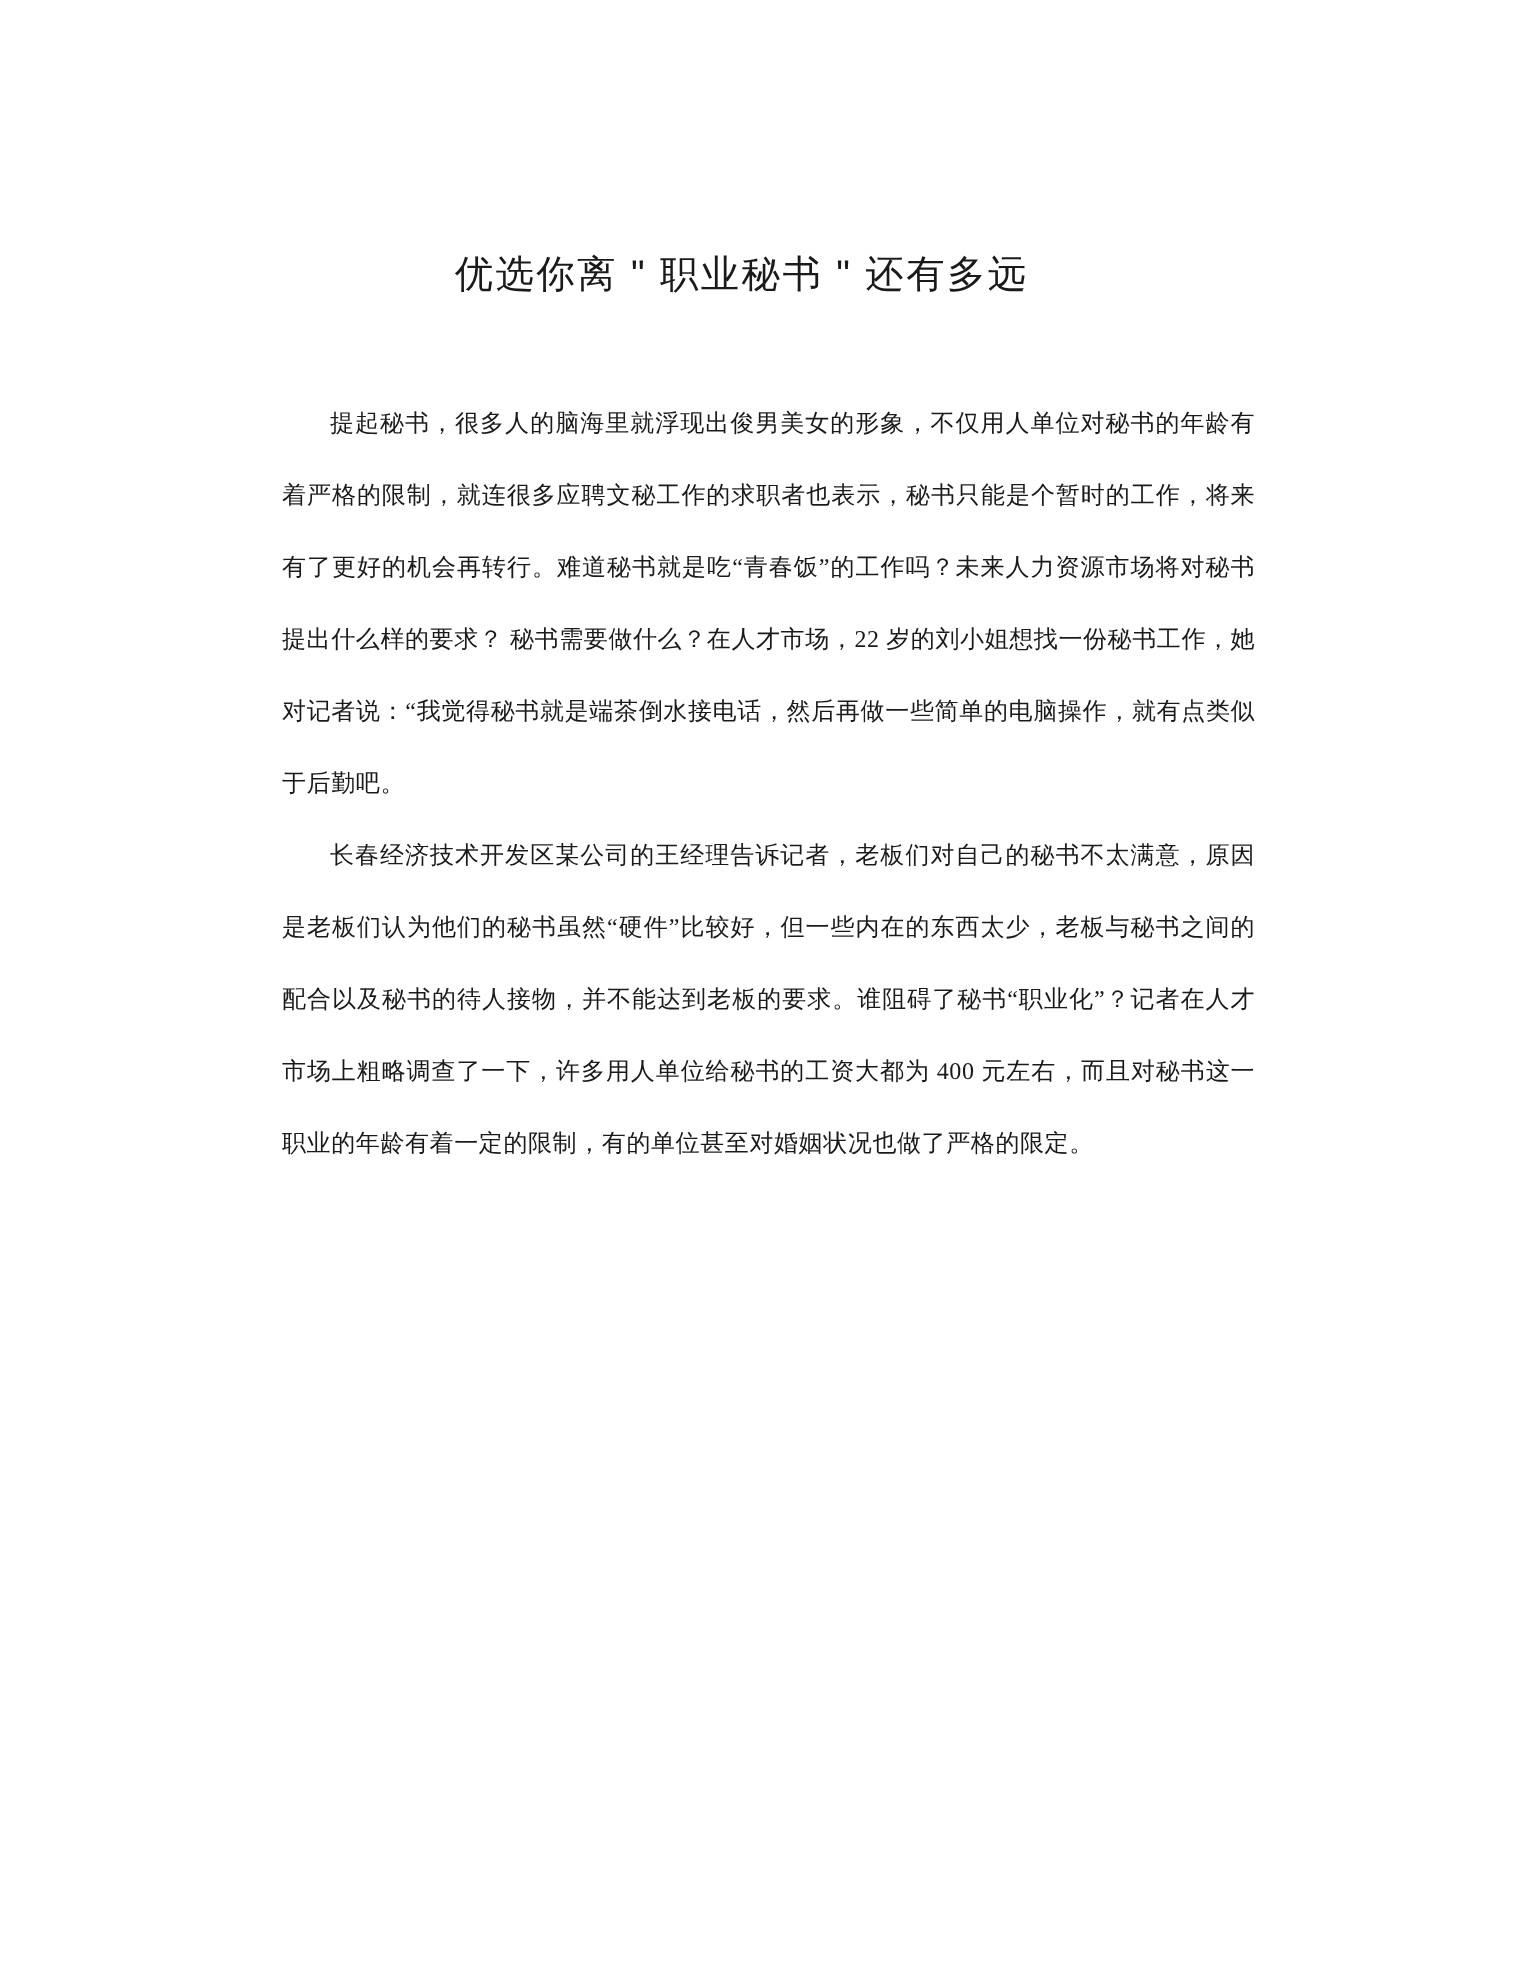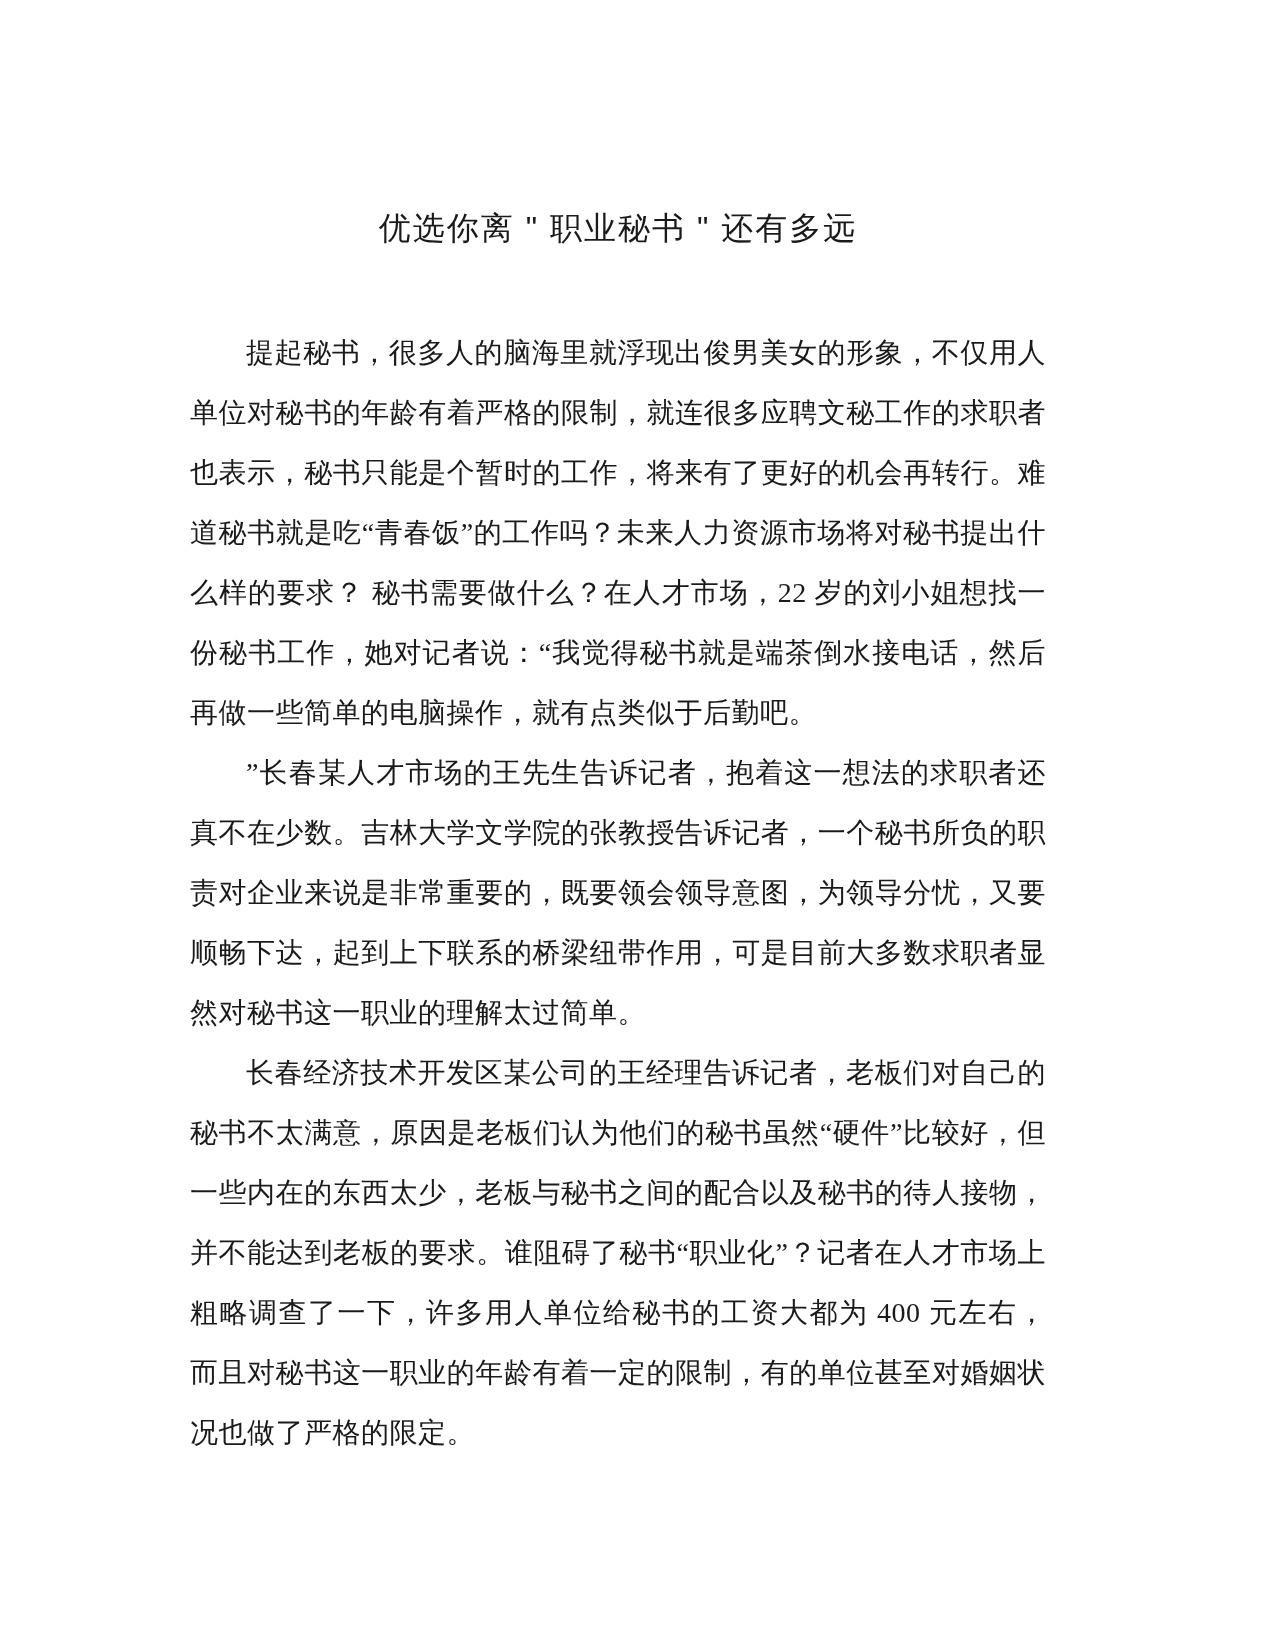--- a/index.html
+++ b/index.html
@@ -24,36 +24,36 @@
     font-weight: 400;
     color: #1a1a1a;
     text-align: center;
     line-height: 46px;
     margin: 0 0 72px 0;
     letter-spacing: 2px;
     white-space: nowrap;
   }
   .doc-body {
     font-family: "Liberation Serif", serif;
-    font-size: 28px;
+    font-size: 20px;
     color: #1a1a1a;
+    margin-left: 45px;
   }
   .doc-body p {
     margin: 0;
     line-height: 60px;
     text-align: justify;
     text-justify: inter-character;
     text-indent: 2em;
     letter-spacing: 0.5px;
     word-break: break-all;
   }
 </style>
 </head>
 <body>
 
 <div class="page">
   <h1 class="doc-title">优选你离 " 职业秘书 " 还有多远</h1>
   <div class="doc-body">
     <p>提起秘书，很多人的脑海里就浮现出俊男美女的形象，不仅用人单位对秘书的年龄有着严格的限制，就连很多应聘文秘工作的求职者也表示，秘书只能是个暂时的工作，将来有了更好的机会再转行。难道秘书就是吃“青春饭”的工作吗？未来人力资源市场将对秘书提出什么样的要求？ 秘书需要做什么？在人才市场，22 岁的刘小姐想找一份秘书工作，她对记者说：“我觉得秘书就是端茶倒水接电话，然后再做一些简单的电脑操作，就有点类似于后勤吧。</p>
-    <p>”长春某人才市场的王先生告诉记者，抱着这一想法的求职者还真不在少数。吉林大学文学院的张教授告诉记者，一个秘书所负的职责对企业来说是非常重要的，既要领会领导意图，为领导分忧，又要顺畅下达，起到上下联系的桥梁纽带作用，可是目前大多数求职者显然对秘书这一职业的理解太过简单。</p>
     <p>长春经济技术开发区某公司的王经理告诉记者，老板们对自己的秘书不太满意，原因是老板们认为他们的秘书虽然“硬件”比较好，但一些内在的东西太少，老板与秘书之间的配合以及秘书的待人接物，并不能达到老板的要求。谁阻碍了秘书“职业化”？记者在人才市场上粗略调查了一下，许多用人单位给秘书的工资大都为 400 元左右，而且对秘书这一职业的年龄有着一定的限制，有的单位甚至对婚姻状况也做了严格的限定。</p>
   </div>
 </div>
 
 </body></html>

